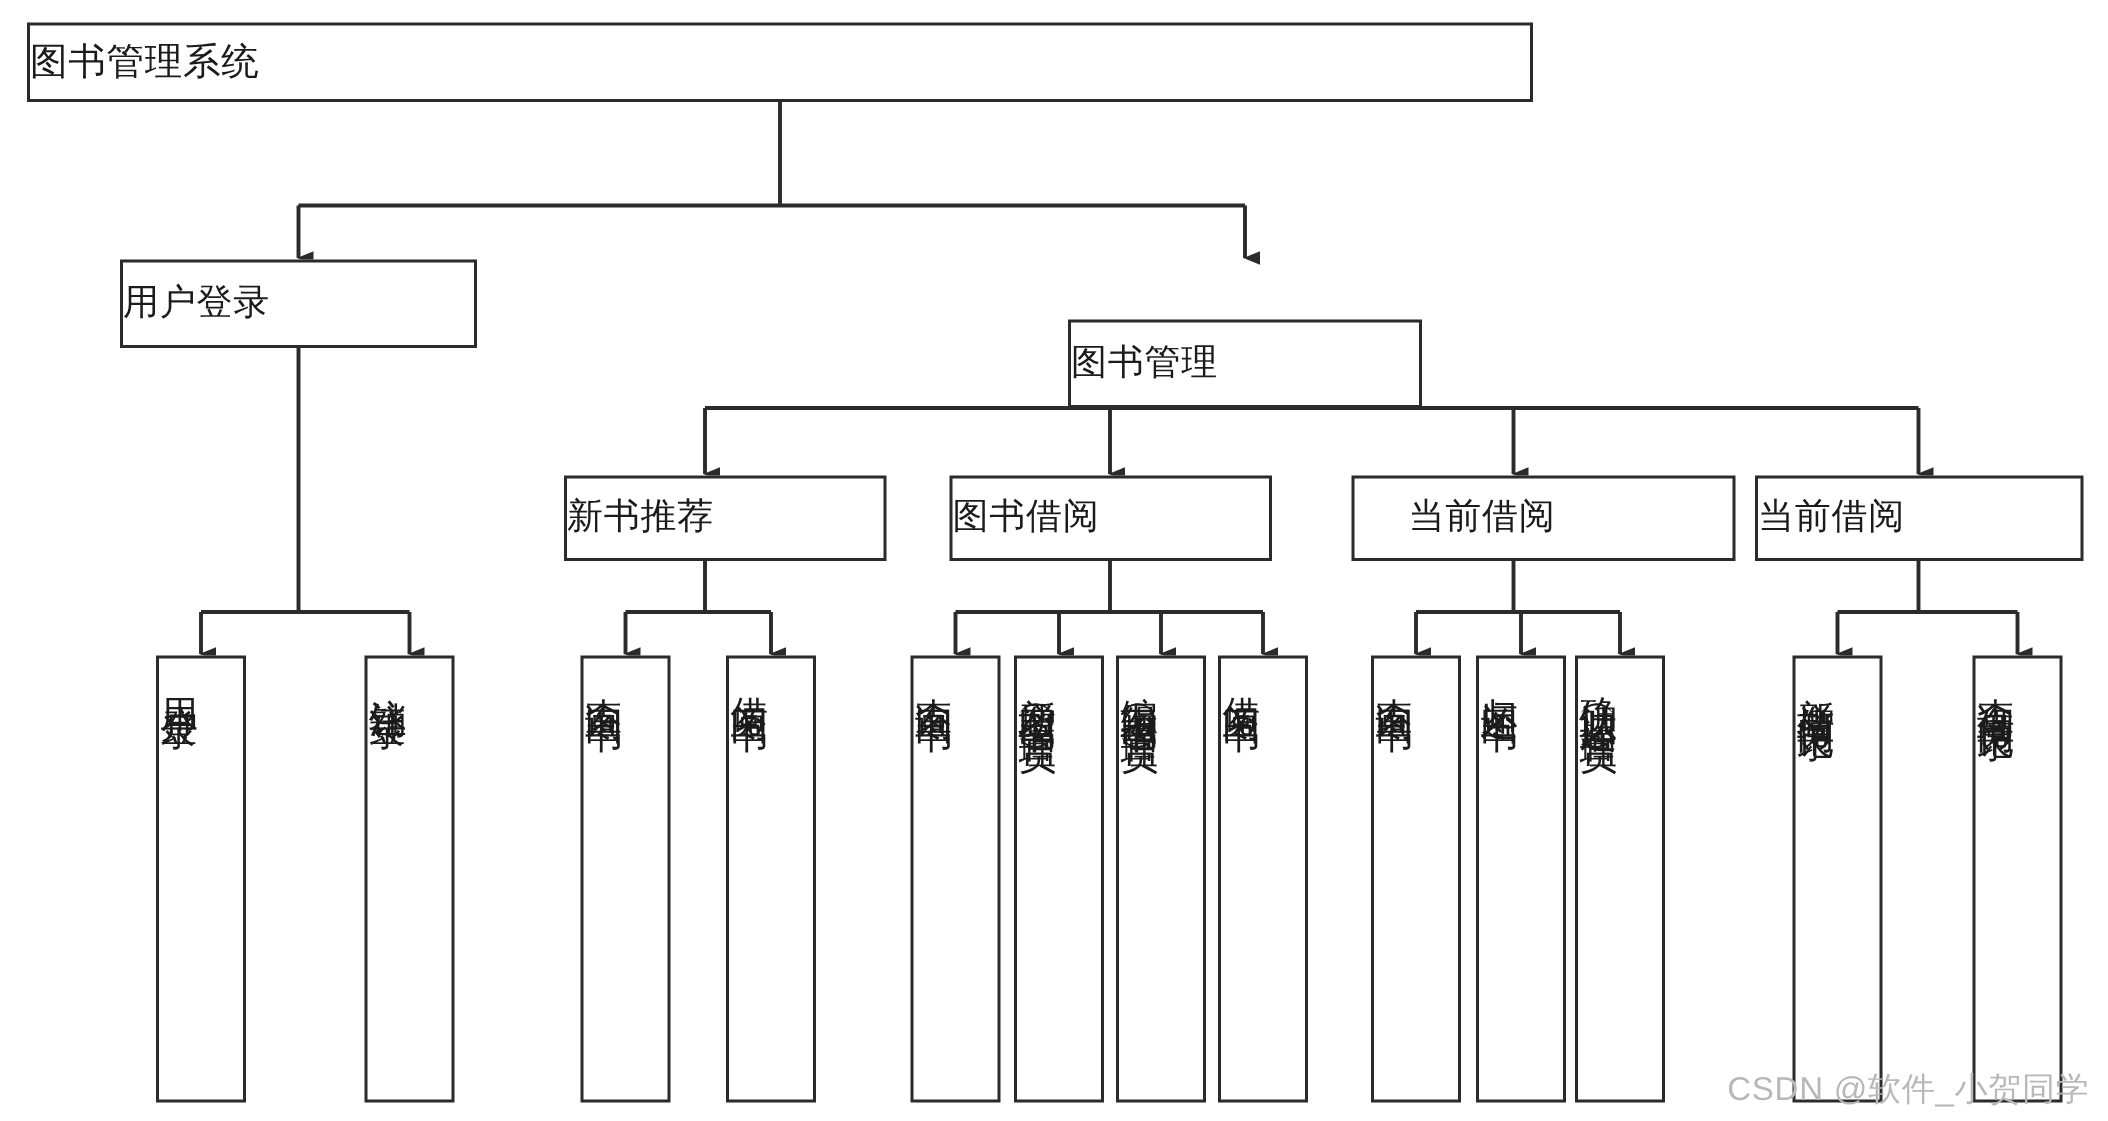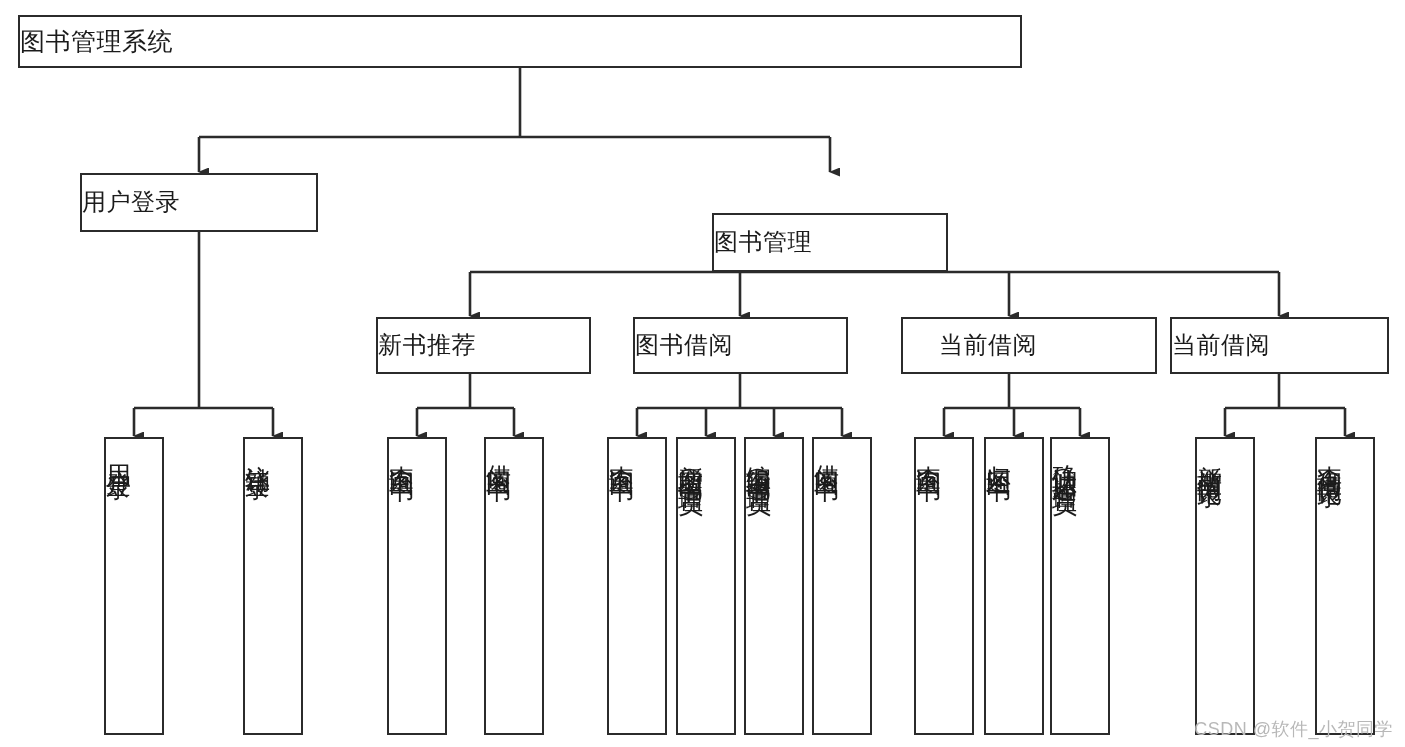--- a/index.html
+++ b/index.html
@@ -58,21 +58,21 @@
     letter-spacing: 4px;
     line-height: 1;
   }
   .node.root .node-label {
     font-size: 25px;
   }
   #watermark {
     position: absolute;
     right: 12px;
     bottom: 6px;
-    font-size: 18px;
+    font-size: 22px;
     color: #b8b8b8;
     letter-spacing: 0.5px;
     white-space: nowrap;
     margin-left: 16px;
   }
 </style>
 </head>
 <body>
 
 <div id="diagram-root">

